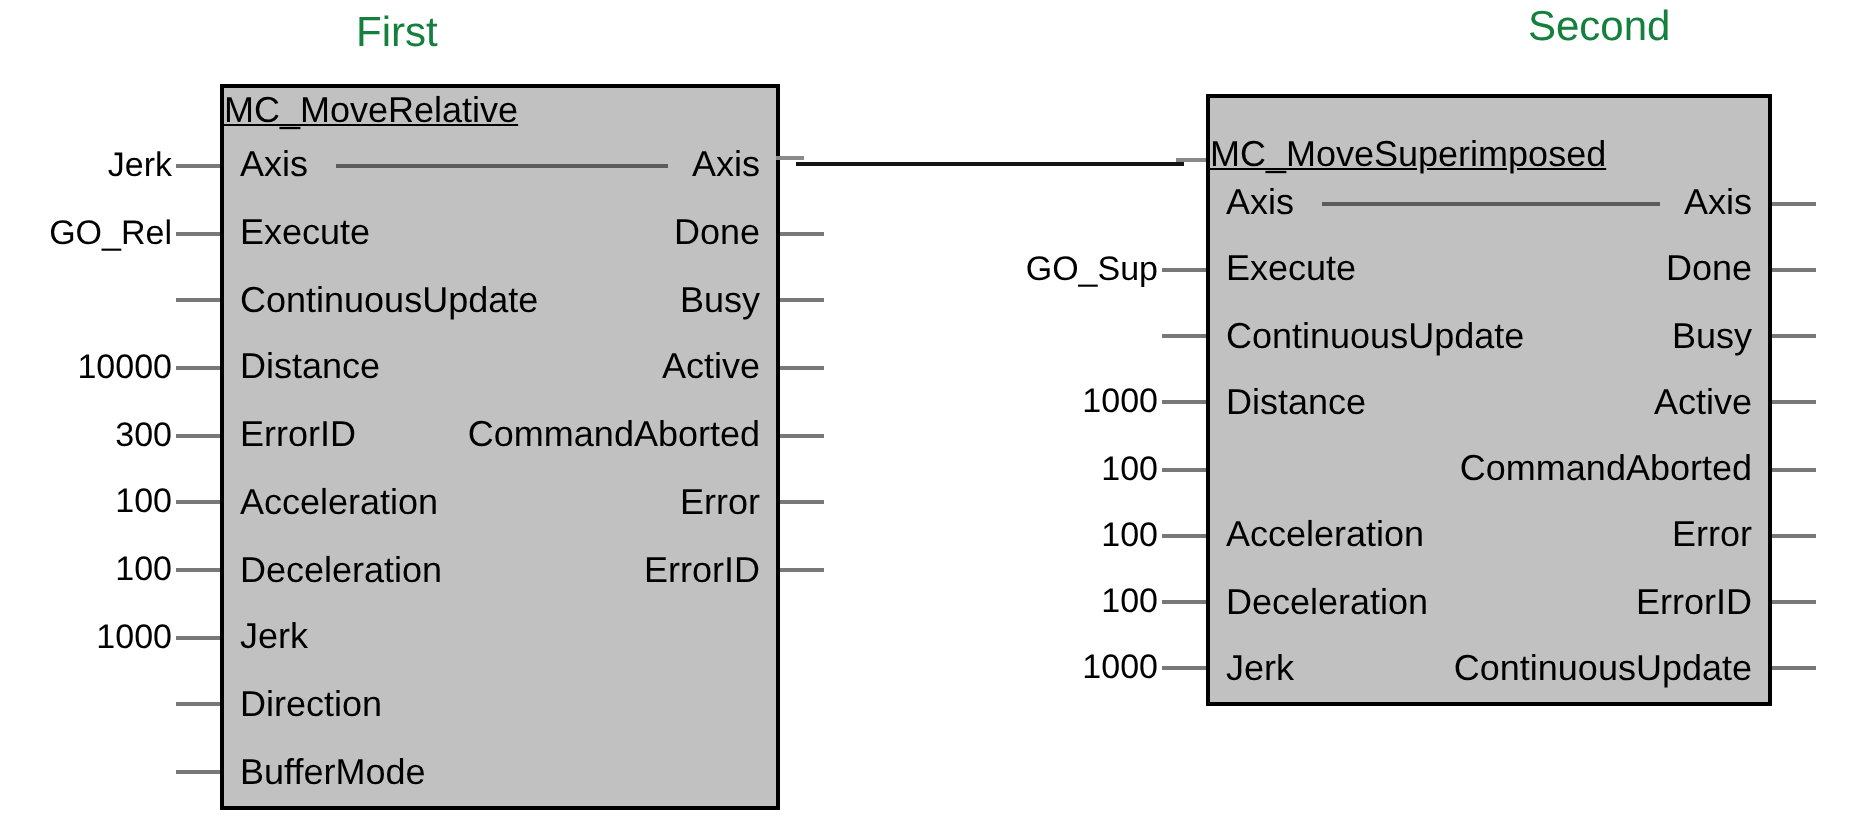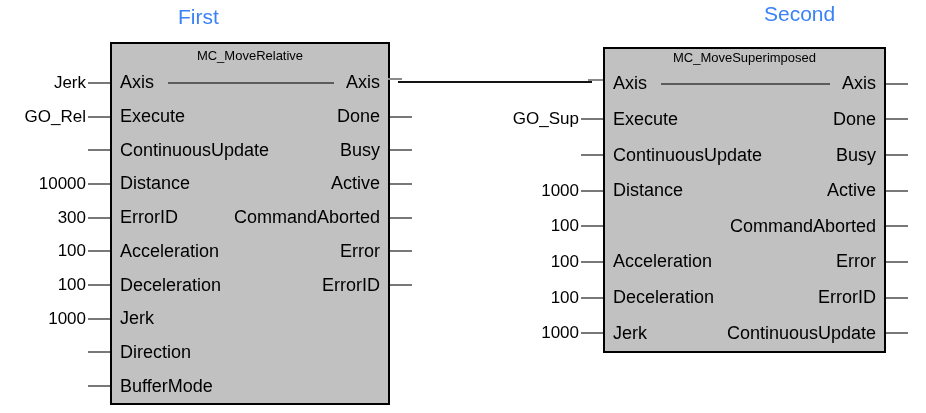--- a/index.html
+++ b/index.html
@@ -11,45 +11,45 @@
   .canvas {
     position: relative;
     width: 926px;
     height: 413px;
     background: #ffffff;
     overflow: hidden;
   }
   .caption {
     position: absolute;
     font-size: 21px;
-    color: #3b82f6;
+    color: #15803d;
     white-space: nowrap;
   }
   .caption-first  { left: 178px; top: 5px; }
   .caption-second { left: 764px; top: 2px; }
 
   .fb-block {
     position: absolute;
     box-sizing: border-box;
     background: #c1c1c1;
     border: 2px solid #000000;
     display: flex;
     flex-direction: column;
   }
   .block-first  { left: 110px; top: 42px; width: 280px; height: 363px; }
   .block-second { left: 603px; top: 47px; width: 283px; height: 306px; }
 
   .fb-title {
-    text-align: center;
-    font-size: 13px;
+    font-size: 18px;
     white-space: nowrap;
     flex: 0 0 auto;
+    text-decoration: underline;
   }
   .block-first  .fb-title { height: 22px; line-height: 23px; }
-  .block-second .fb-title { height: 17px; line-height: 18px; }
+  .block-second .fb-title { height: 17px; line-height: 18px; margin-top: 19px; }
 
   .rows {
     flex: 1 1 auto;
     display: flex;
     flex-direction: column;
   }
   .row {
     flex: 1 1 0;
     position: relative;
     display: flex;

